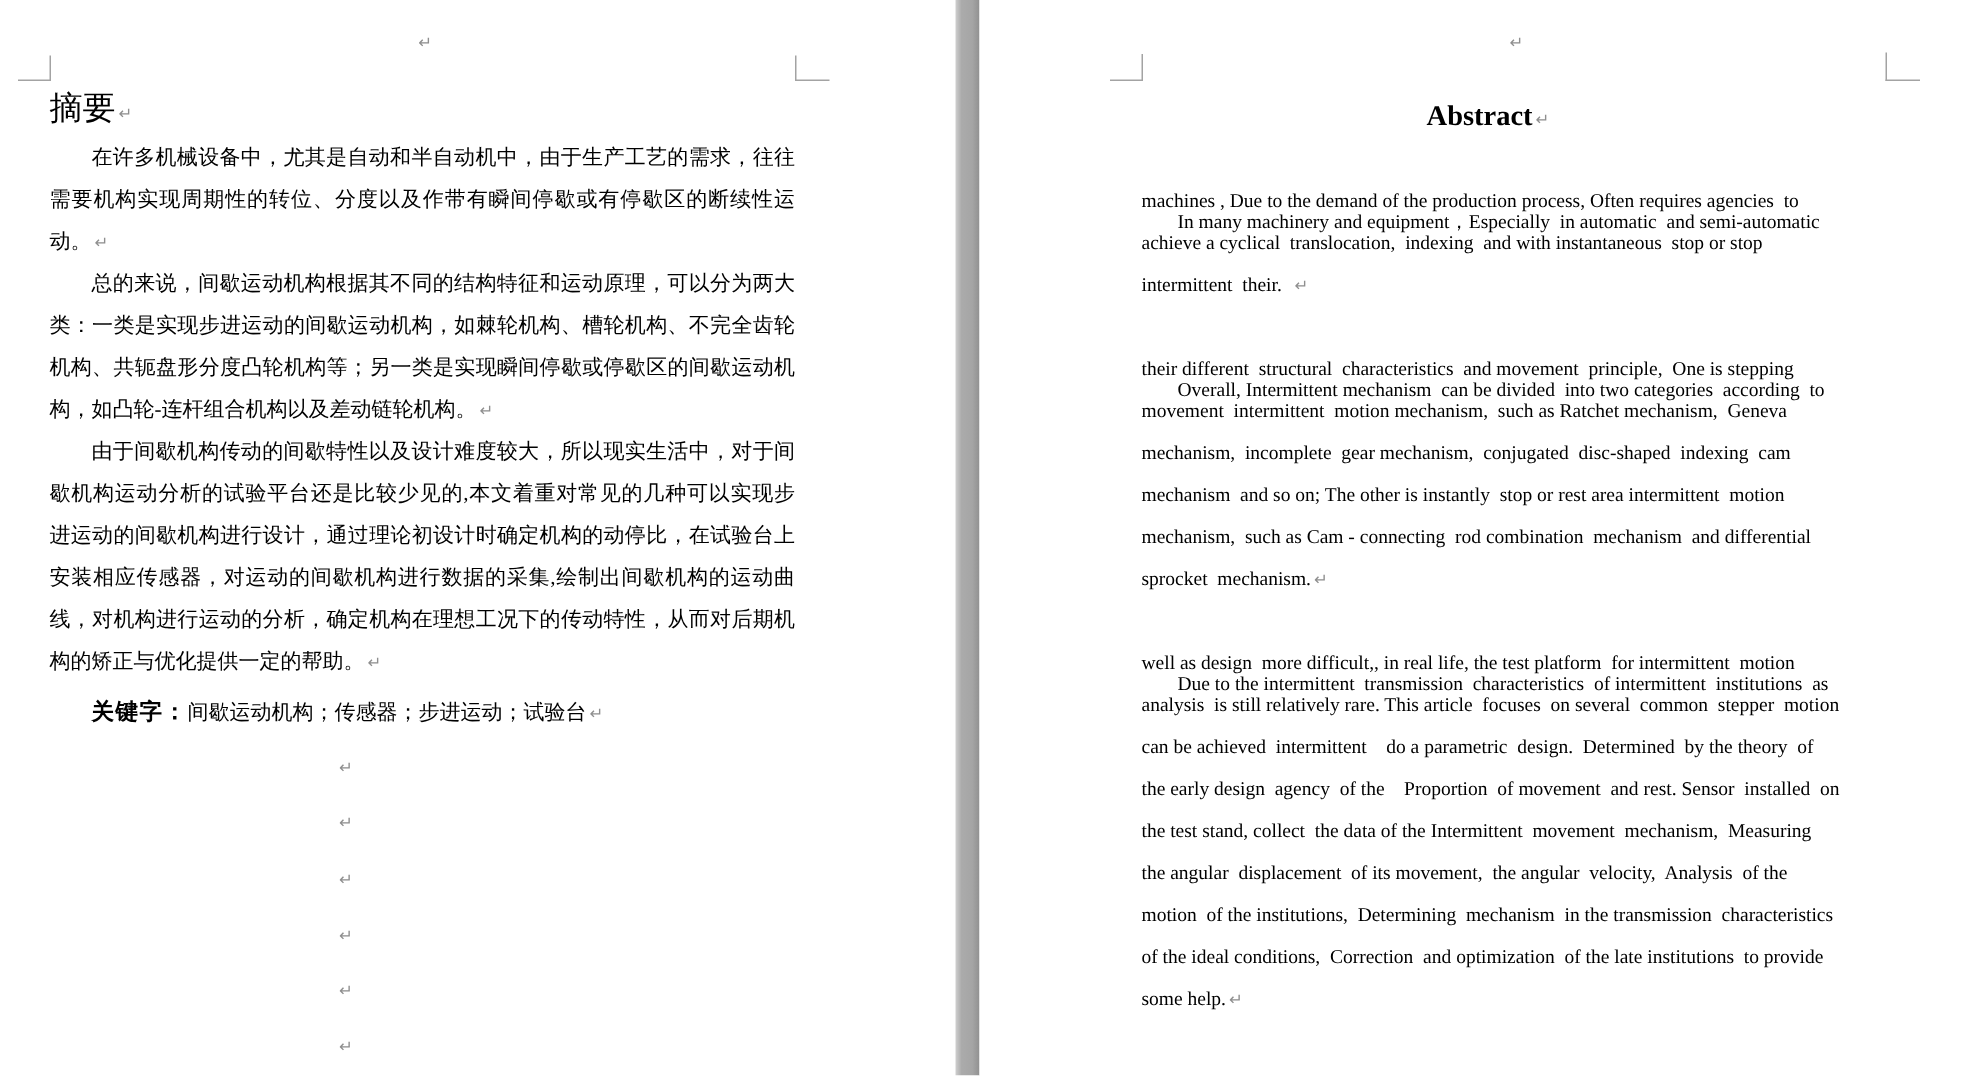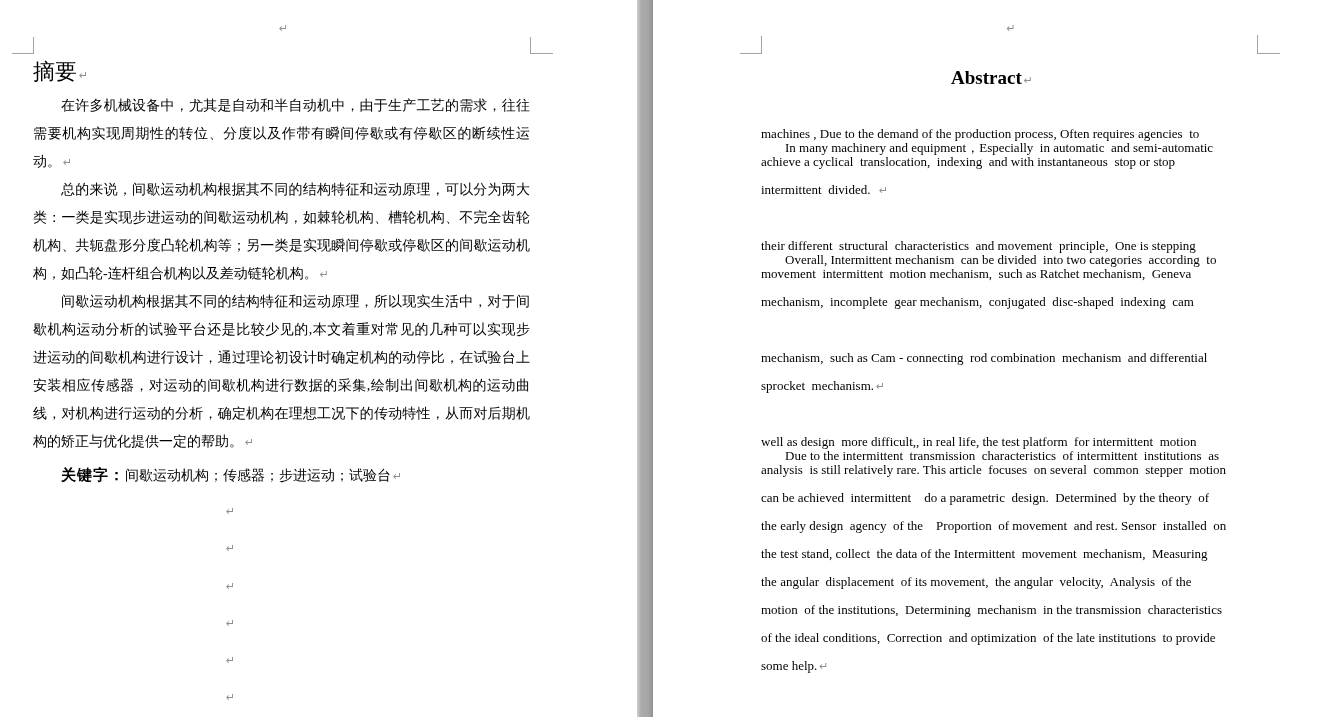--- a/index.html
+++ b/index.html
@@ -55,21 +55,21 @@
 
   <div class="title-cn"><span>摘要</span><span class="pm">↵</span></div>
 
   <div class="ln ln-cn ind full" style="top:92px"><span>在许多机械设备中，尤其是自动和半自动机中，由于生产工艺的需求，往往</span></div>
   <div class="ln ln-cn full" style="top:120px"><span>需要机构实现周期性的转位、分度以及作带有瞬间停歇或有停歇区的断续性运</span></div>
   <div class="ln ln-cn" style="top:148px"><span>动。</span><span class="pm">↵</span></div>
   <div class="ln ln-cn ind full" style="top:176px"><span>总的来说，间歇运动机构根据其不同的结构特征和运动原理，可以分为两大</span></div>
   <div class="ln ln-cn full" style="top:204px"><span>类：一类是实现步进运动的间歇运动机构，如棘轮机构、槽轮机构、不完全齿轮</span></div>
   <div class="ln ln-cn full" style="top:232px"><span>机构、共轭盘形分度凸轮机构等；另一类是实现瞬间停歇或停歇区的间歇运动机</span></div>
   <div class="ln ln-cn" style="top:260px"><span>构，如凸轮-连杆组合机构以及差动链轮机构。</span><span class="pm">↵</span></div>
-  <div class="ln ln-cn ind full" style="top:288px"><span>间歇运动机构根据其不同的结构特征和运动原理，所以现实生活中，对于间</span></div>
+  <div class="ln ln-cn ind full" style="top:288px"><span>由于间歇机构传动的间歇特性以及设计难度较大，所以现实生活中，对于间</span></div>
   <div class="ln ln-cn full" style="top:344px"><span>进运动的间歇机构进行设计，通过理论初设计时确定机构的动停比，在试验台上</span></div>
   <div class="ln ln-cn full" style="top:316px"><span>歇机构运动分析的试验平台还是比较少见的,本文着重对常见的几种可以实现步</span></div>
   <div class="ln ln-cn full" style="top:372px"><span>安装相应传感器，对运动的间歇机构进行数据的采集,绘制出间歇机构的运动曲</span></div>
   <div class="ln ln-cn full" style="top:400px"><span>线，对机构进行运动的分析，确定机构在理想工况下的传动特性，从而对后期机</span></div>
   <div class="ln ln-cn" style="top:428px"><span>构的矫正与优化提供一定的帮助。</span><span class="pm">↵</span></div>
 
   <div class="ln ln-cn ind" style="top:461px"><span class="kw-cn-label">关键字：</span><span class="kw-cn-text">间歇运动机构；传感器；步进运动；试验台</span><span class="pm">↵</span></div>
 
   <div class="pm pm-solo" style="left:224px;top:505px">↵</div>
   <div class="pm pm-solo" style="left:224px;top:542px">↵</div>
@@ -85,25 +85,26 @@
   <div class="cm cm-br" style="left:87px;top:36px;width:21px;height:17px;"></div>
   <div class="cm cm-bl" style="left:604px;top:35px;width:22px;height:18px;"></div>
 
   <div class="top-pm top-pm-r pm">↵</div>
 
   <div class="title-en"><span>Abstract</span><span class="pm">↵</span></div>
 
   <div class="ln ln-en ind" style="top:92px"><span>In many machinery and equipment，Especially  in automatic  and semi-automatic</span></div>
   <div class="ln ln-en" style="top:120px"><span>machines , Due to the demand of the production process, Often requires agencies  to</span></div>
   <div class="ln ln-en" style="top:148px"><span>achieve a cyclical  translocation,  indexing  and with instantaneous  stop or stop</span></div>
-  <div class="ln ln-en" style="top:176px"><span>intermittent  divided.  </span><span class="pm">↵</span></div>
+  <div class="ln ln-en" style="top:176px"><span>intermittent  their.  </span><span class="pm">↵</span></div>
   <div class="ln ln-en ind" style="top:204px"><span>Overall, Intermittent mechanism  can be divided  into two categories  according  to</span></div>
   <div class="ln ln-en" style="top:232px"><span>their different  structural  characteristics  and movement  principle,  One is stepping</span></div>
   <div class="ln ln-en" style="top:260px"><span>movement  intermittent  motion mechanism,  such as Ratchet mechanism,  Geneva</span></div>
   <div class="ln ln-en" style="top:288px"><span>mechanism,  incomplete  gear mechanism,  conjugated  disc-shaped  indexing  cam</span></div>
+  <div class="ln ln-en" style="top:316px"><span>mechanism  and so on; The other is instantly  stop or rest area intermittent  motion</span></div>
   <div class="ln ln-en" style="top:344px"><span>mechanism,  such as Cam - connecting  rod combination  mechanism  and differential</span></div>
   <div class="ln ln-en" style="top:372px"><span>sprocket  mechanism.</span><span class="pm">↵</span></div>
   <div class="ln ln-en ind" style="top:400px"><span>Due to the intermittent  transmission  characteristics  of intermittent  institutions  as</span></div>
   <div class="ln ln-en" style="top:428px"><span>well as design  more difficult,, in real life, the test platform  for intermittent  motion</span></div>
   <div class="ln ln-en" style="top:456px"><span>analysis  is still relatively rare. This article  focuses  on several  common  stepper  motion</span></div>
   <div class="ln ln-en" style="top:484px"><span>can be achieved  intermittent    do a parametric  design.  Determined  by the theory  of</span></div>
   <div class="ln ln-en" style="top:512px"><span>the early design  agency  of the    Proportion  of movement  and rest. Sensor  installed  on</span></div>
   <div class="ln ln-en" style="top:540px"><span>the test stand, collect  the data of the Intermittent  movement  mechanism,  Measuring</span></div>
   <div class="ln ln-en" style="top:568px"><span>the angular  displacement  of its movement,  the angular  velocity,  Analysis  of the</span></div>
   <div class="ln ln-en" style="top:596px"><span>motion  of the institutions,  Determining  mechanism  in the transmission  characteristics</span></div>

